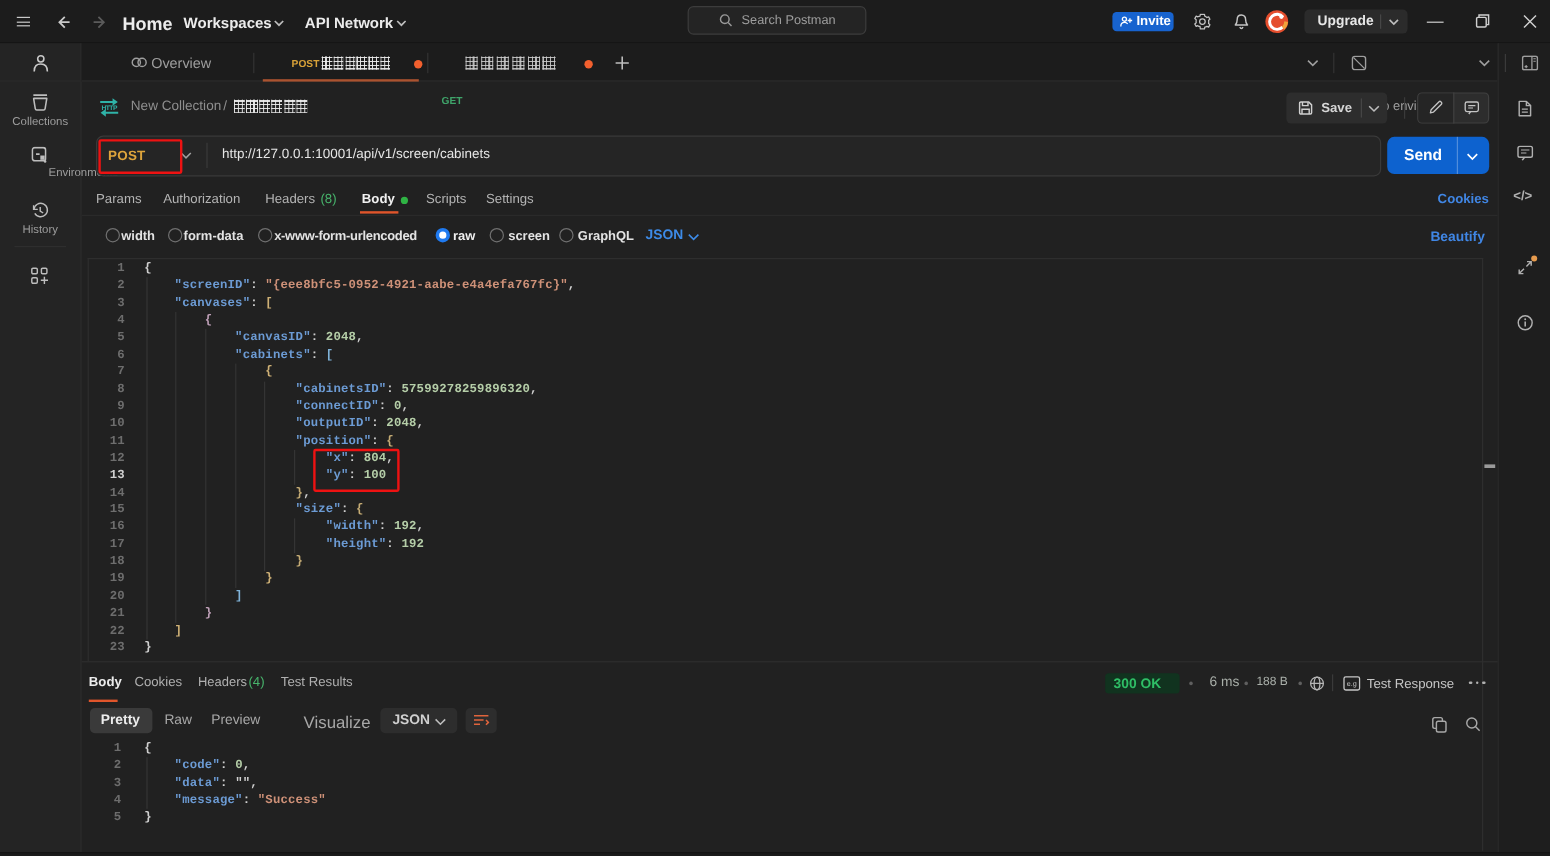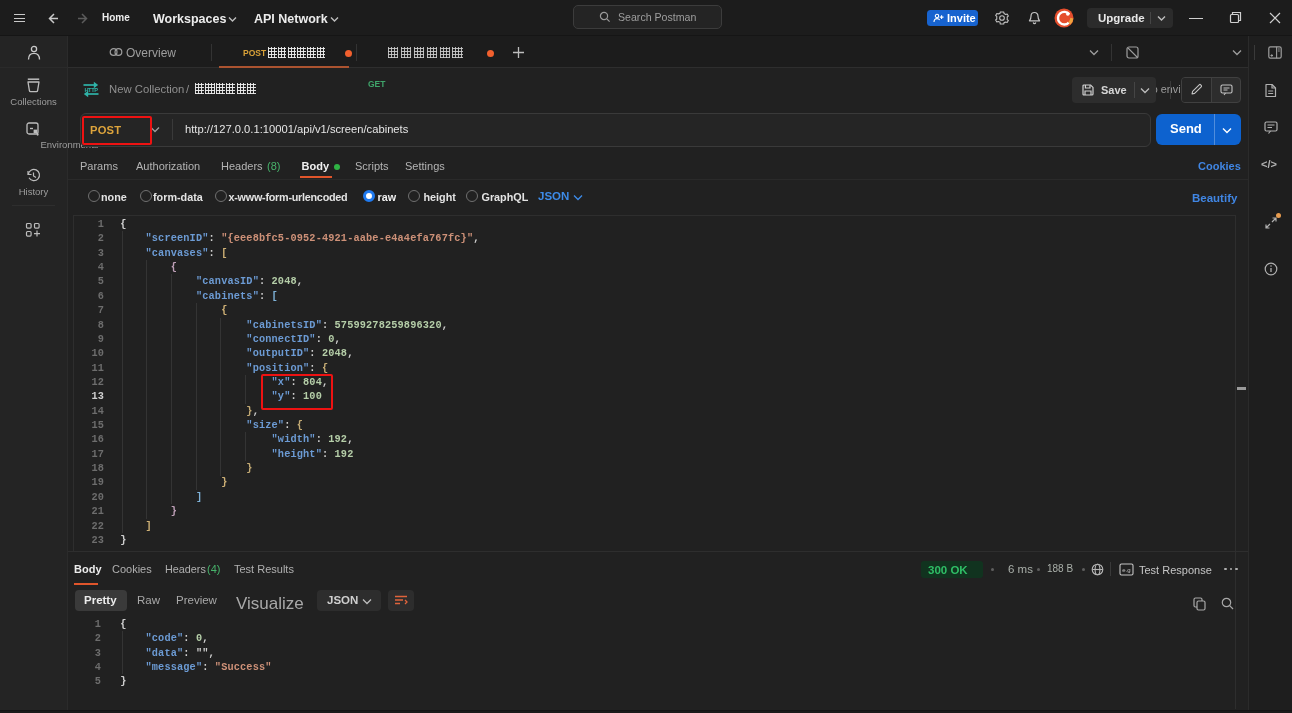--- a/index.html
+++ b/index.html
@@ -43,21 +43,21 @@
 <div class="abs bottombar"></div>
 
 <div class="ic" style="left:13.5px;top:14.3px;width:11px;height:8.2px;border-top:1.5px solid #c9c9c9;border-bottom:1.5px solid #c9c9c9;box-sizing:border-box;"></div>
 <div class="ic" style="left:13.5px;top:17.7px;width:11px;height:1.5px;background:#c9c9c9;"></div>
 <svg class="ic" style="left:46px;top:12px" width="13" height="13" viewBox="0 0 13 13">
     <path d="M8 2 L3.5 6.5 L8 11 M3.5 6.5 H12" stroke="#c9c9c9" stroke-width="1.5" fill="none"></path>
   </svg>
 <svg class="ic" style="left:77px;top:12px" width="13" height="13" viewBox="0 0 13 13">
     <path d="M5 2 L9.5 6.5 L5 11 M9.5 6.5 H1" stroke="#5b5b5b" stroke-width="1.5" fill="none"></path>
   </svg>
-<div class="abs t" style="left:102px;top:11.5px;font-size:10px;font-weight:bold;color:#ececec;">Home</div>
+<div class="abs t" style="left:102px;top:11.5px;font-size:15px;font-weight:bold;color:#ececec;">Home</div>
 <div class="abs t" style="left:153px;top:11.5px;font-size:12.5px;font-weight:bold;color:#ececec;">Workspaces</div>
 <svg class="ic" style="left:227.5px;top:15.5px" width="9" height="7" viewBox="0 0 9 7">
     <path d="M1 1.5l3.5 3.5L8 1.5" stroke="#bdbdbd" stroke-width="1.4" fill="none"></path>
   </svg>
 <div class="abs t" style="left:254px;top:11.5px;font-size:12.5px;font-weight:bold;color:#ececec;">API Network</div>
 <svg class="ic" style="left:329.5px;top:15.5px" width="9" height="7" viewBox="0 0 9 7">
     <path d="M1 1.5l3.5 3.5L8 1.5" stroke="#bdbdbd" stroke-width="1.4" fill="none"></path>
   </svg>
 <div class="abs" style="left:573px;top:5px;width:149px;height:24px;background:#242424;border:1px solid #3c3c3c;border-radius:5px;box-sizing:border-box;"></div>
 <svg class="ic" style="left:599px;top:11px" width="12" height="12" viewBox="0 0 12 12">
@@ -224,29 +224,29 @@
 <div class="abs t" style="left:301.5px;top:160px;font-size:11px;font-weight:bold;color:#f0f0f0;">Body</div>
 <div class="abs" style="left:334px;top:164px;width:6px;height:6px;border-radius:50%;background:#2fb344;"></div>
 <div class="abs t" style="left:355px;top:160px;font-size:11px;color:#b4b4b4;">Scripts</div>
 <div class="abs t" style="left:405px;top:160px;font-size:11px;color:#b4b4b4;">Settings</div>
 <div class="abs" style="left:300px;top:176.2px;width:32px;height:2px;background:#e0552b;"></div>
 <div class="abs t" style="left:1198px;top:160px;font-size:11px;font-weight:bold;color:#4086e4;">Cookies</div>
 
 <div class="abs hline" style="left:68px;top:178.5px;width:1180px;background:#2a2a2a;"></div>
 
 <div class="abs t" style="left:87.5px;top:189.5px;width:12px;height:12px;border:1.4px solid #707070;border-radius:50%;box-sizing:border-box;"></div>
-<div class="abs t" style="left:101px;top:190.5px;font-size:10.8px;font-weight:bold;color:#e3e3e3;">none</div>
+<div class="abs t" style="left:101px;top:190.5px;font-size:10.8px;font-weight:bold;color:#e3e3e3;">width</div>
 <div class="abs t" style="left:139.5px;top:189.5px;width:12px;height:12px;border:1.4px solid #707070;border-radius:50%;box-sizing:border-box;"></div>
 <div class="abs t" style="left:153px;top:190.5px;font-size:10.8px;font-weight:bold;color:#e3e3e3;">form-data</div>
 <div class="abs t" style="left:215px;top:189.5px;width:12px;height:12px;border:1.4px solid #707070;border-radius:50%;box-sizing:border-box;"></div>
 <div class="abs t" style="left:228.5px;top:190.5px;font-size:10.8px;font-weight:bold;color:#e3e3e3;letter-spacing:-0.25px;">x-www-form-urlencoded</div>
 <div class="abs t" style="left:362.5px;top:189.5px;width:12px;height:12px;border:3.8px solid #1f7af0;border-radius:50%;box-sizing:border-box;background:#fff;"></div>
 <div class="abs t" style="left:377.5px;top:190.5px;font-size:10.8px;font-weight:bold;color:#f0f0f0;">raw</div>
 <div class="abs t" style="left:407.5px;top:189.5px;width:12px;height:12px;border:1.4px solid #707070;border-radius:50%;box-sizing:border-box;"></div>
-<div class="abs t" style="left:423.5px;top:190.5px;font-size:10.8px;font-weight:bold;color:#e3e3e3;">height</div>
+<div class="abs t" style="left:423.5px;top:190.5px;font-size:10.8px;font-weight:bold;color:#e3e3e3;">screen</div>
 <div class="abs t" style="left:466px;top:189.5px;width:12px;height:12px;border:1.4px solid #707070;border-radius:50%;box-sizing:border-box;"></div>
 <div class="abs t" style="left:481.5px;top:190.5px;font-size:10.8px;font-weight:bold;color:#e3e3e3;">GraphQL</div>
 <div class="abs t" style="left:538px;top:190px;font-size:11.5px;font-weight:bold;color:#3d8be8;">JSON</div>
 <svg class="ic" style="left:573px;top:193.5px" width="10" height="8" viewBox="0 0 10 8">
     <path d="M1 1.5l4 4l4-4" stroke="#3d8be8" stroke-width="1.3" fill="none"></path>
   </svg>
 <div class="abs t" style="left:1192px;top:192px;font-size:11.5px;font-weight:bold;color:#4086e4;">Beautify</div>
 
 <div class="abs hline" style="left:73px;top:215px;width:1163px;"></div>
 <div class="abs vline" style="left:73px;top:215px;height:336px;background:#2e2e2e;"></div>
@@ -328,21 +328,21 @@
   </svg>
 <div class="abs t" style="left:1139px;top:563.5px;font-size:11px;color:#c6c6c6;">Test Response</div>
 <div class="abs" style="left:1224px;top:567.5px;width:2.6px;height:2.6px;border-radius:50%;background:#b0b0b0;"></div>
 <div class="abs" style="left:1229.5px;top:567.5px;width:2.6px;height:2.6px;border-radius:50%;background:#b0b0b0;"></div>
 <div class="abs" style="left:1235px;top:567.5px;width:2.6px;height:2.6px;border-radius:50%;background:#b0b0b0;"></div>
 
 <div class="abs" style="left:75px;top:590px;width:52px;height:21px;background:#3a3a3a;border-radius:4px;"></div>
 <div class="abs t" style="left:84px;top:593.5px;font-size:11.5px;font-weight:bold;color:#ededed;">Pretty</div>
 <div class="abs t" style="left:137px;top:593.5px;font-size:11.5px;color:#a8a8a8;">Raw</div>
 <div class="abs t" style="left:176px;top:593.5px;font-size:11.5px;color:#a8a8a8;">Preview</div>
-<div class="abs t" style="left:236px;top:593.5px;font-size:17px;color:#a8a8a8;">Visualize</div>
+<div class="abs t" style="left:253px;top:593.5px;font-size:14px;color:#a8a8a8;">Visualize</div>
 <div class="abs" style="left:317px;top:590px;width:64px;height:21px;background:#2d2d2d;border-radius:4px;"></div>
 <div class="abs t" style="left:327px;top:593.5px;font-size:11.5px;font-weight:bold;color:#d0d0d0;">JSON</div>
 <svg class="ic" style="left:362px;top:598px" width="10" height="8" viewBox="0 0 10 8">
     <path d="M1 1.5l4 4l4-4" stroke="#bdbdbd" stroke-width="1.3" fill="none"></path>
   </svg>
 <div class="abs" style="left:388px;top:590px;width:26px;height:21px;background:#2d2d2d;border-radius:4px;"></div>
 <svg class="ic" style="left:394px;top:595px" width="14" height="11" viewBox="0 0 14 11">
     <path d="M1 1.5 H13 M1 5 H9 M1 8.5 H6" stroke="#e0643c" stroke-width="1.3"></path>
     <path d="M11 5 L13 7 L11 9" stroke="#e0643c" stroke-width="1.3" fill="none"></path>
   </svg>

